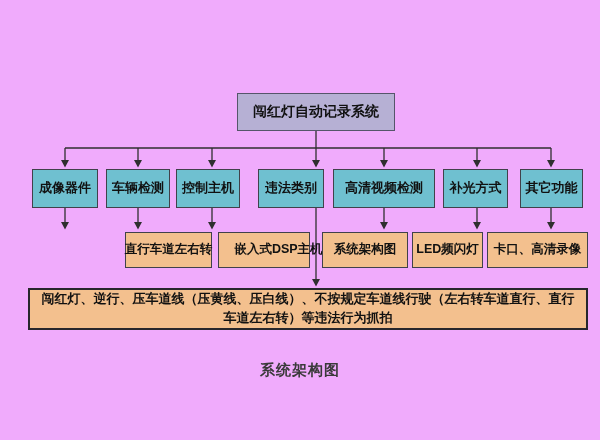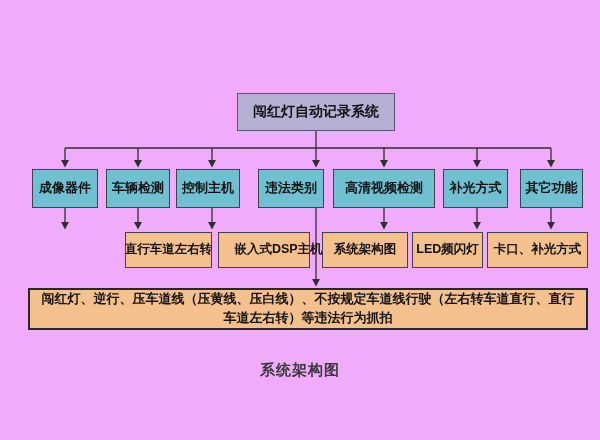--- a/index.html
+++ b/index.html
@@ -125,19 +125,19 @@
   <div class="node node-l2" style="left: 176px; top: 169px; width: 64px; height: 39px; background-color: rgb(111, 192, 208); text-align: center;">控制主机</div>
   <div class="node node-l2" style="left: 258px; top: 169px; width: 66px; height: 39px; background-color: rgb(111, 192, 208);">违法类别</div>
   <div class="node node-l2" style="left: 333px; top: 169px; width: 102px; height: 39px; background-color: rgb(111, 192, 208);">高清视频检测</div>
   <div class="node node-l2" style="left: 443px; top: 169px; width: 65px; height: 39px; background-color: rgb(111, 192, 208); text-align: center;">补光方式</div>
   <div class="node node-l2" style="left: 520px; top: 169px; width: 63px; height: 39px; background-color: rgb(111, 192, 208);">其它功能</div>
 
   <div class="node node-l3" style="left: 125px; top: 232px; width: 87px; height: 36px; background-color: rgb(243, 192, 142);">直行车道左右转</div>
   <div class="node node-l3" style="left: 218px; top: 232px; width: 92px; height: 36px; background-color: rgb(243, 192, 142); padding-left: 29px;">嵌入式DSP主机</div>
   <div class="node node-l3" style="left: 322px; top: 232px; width: 86px; height: 36px; background-color: rgb(243, 192, 142);">系统架构图</div>
   <div class="node node-l3" style="left: 412px; top: 232px; width: 71px; height: 36px; background-color: rgb(243, 192, 142);">LED频闪灯</div>
-  <div class="node node-l3" style="left: 487px; top: 232px; width: 101px; height: 36px; background-color: rgb(243, 192, 142);">卡口、补光方式</div>
+  <div class="node node-l3" style="left: 487px; top: 232px; width: 101px; height: 36px; background-color: rgb(243, 192, 142);">卡口、高清录像</div>
 
   <div class="node node-wide" style="left: 28px; top: 288px; width: 560px; height: 42px; background-color: rgb(243, 192, 142);">闯红灯、逆行、压车道线（压黄线、压白线）、不按规定车道线行驶（左右转车道直行、直行车道左右转）等违法行为抓拍</div>
 
   <div class="caption">系统架构图</div>
 
 </div>
 
 </body></html>

